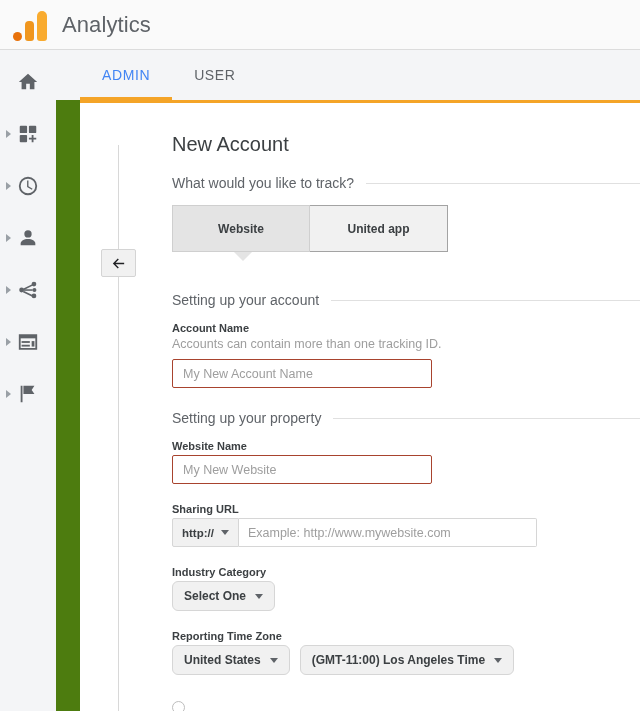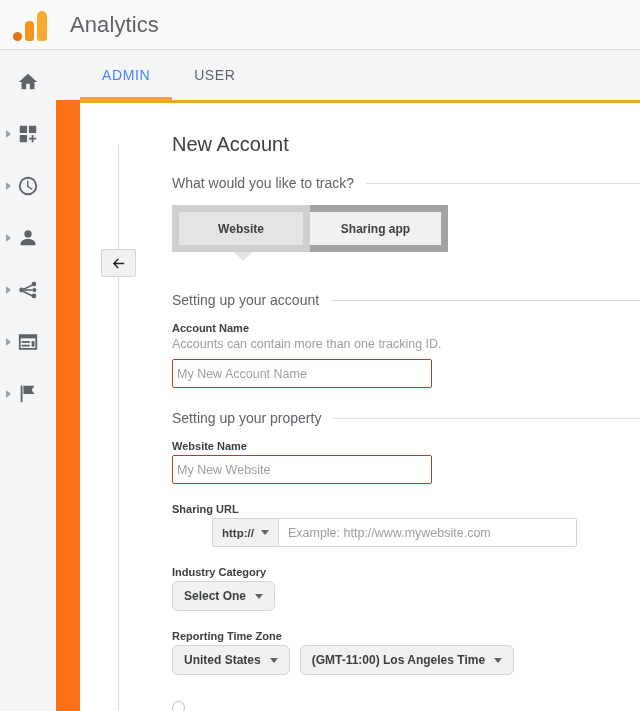--- a/index.html
+++ b/index.html
@@ -8,21 +8,21 @@
     font-family: "Liberation Sans", sans-serif;
     background: #ffffff;
     overflow: hidden;
   }
   .app { position: relative; width: 640px; height: 711px; background:#f4f5f7; }
 
   
   .topbar {
     position: absolute; top:0; left:0; width:640px; height:50px;
     background:#fafafa; border-bottom:1px solid #dcdcdc;
-    display:flex; align-items:center;gap:8px;
+    display:flex; align-items:center;
   }
   .logo { width:52px; display:flex; justify-content:center; align-items:flex-end;
           height:32px; margin-left:4px; }
   .logo .bar { display:inline-block; border-radius:3px; margin:0 1.5px; }
   .logo .dot { width:9px; height:9px; border-radius:50%; background:#e8710a; }
   .logo .b2 { width:9px; height:20px; background:#f0961e; border-radius:4px 4px 3px 3px;}
   .logo .b3 { width:10px; height:30px; background:#f9ab2f; border-radius:5px 5px 3px 3px;}
   .brand {
     font-size:22px; color:#5f6368; font-weight:400;
     letter-spacing:0.1px; margin-left:6px;
@@ -41,21 +41,21 @@
   .caret-right {
     position:absolute; left:6px; top:50%; margin-top:-4px;
     width:0; height:0; border-left:5px solid #9aa0a6;
     border-top:4px solid transparent; border-bottom:4px solid transparent;
   }
   .rail-icon { width:22px; height:22px; display:block; fill:#5f6368; }
 
   
   .panel {
     position:absolute; top:50px; left:56px; width:584px; height:661px;
-    background:#f97316;
+    background:#4d7c0f;
   }
   .tabs {
     position:relative; height:50px; background:#f4f5f7;
     display:flex; align-items:center; padding-left:24px;
   }
   .tab {
     font-size:14px; letter-spacing:0.6px; color:#5f6368;
     padding:0 22px; height:50px; line-height:50px; cursor:pointer;
     position:relative;
   }
@@ -97,43 +97,43 @@
   }
   .section-head .rule {
     flex:1; height:1px; background:#e0e0e0; margin-left:12px;
   }
 
   
   .toggle-row { display:flex; position:relative; margin-bottom:8px; }
   .tgl {
     width:138px; height:47px; display:flex; align-items:center;
     justify-content:center; font-size:12px; font-weight:bold; color:#3c4043;
-    border:7px solid #a3a3a3; cursor:pointer; background:#f1f1f1;
+    border:1px solid #a3a3a3; cursor:pointer; background:#f1f1f1;
   }
   .tgl.sel { background:#e4e4e4; border-color:#cfcfcf; }
   .tgl + .tgl { border-left:none; }
   .tgl-arrow {
     position:absolute; left:62px; top:47px; width:0; height:0;
     border-left:9px solid transparent; border-right:9px solid transparent;
     border-top:9px solid #e4e4e4;
   }
 
   .field-label {
     font-size:11px; font-weight:bold; color:#3c4043; margin-bottom:3px;
   }
   .field-hint { font-size:12.5px; color:#9e9e9e; margin-bottom:8px; }
 
   .txt {
     width:260px; height:29px; border:1px solid #a8432e; border-radius:2px;
-    padding:0 4px; font-size:12.5px; color:#3c4043; background:#fff;
+    padding:0 10px; font-size:12.5px; color:#3c4043; background:#fff;
     font-family:"Liberation Sans", sans-serif; outline:none;
   }
   .txt::placeholder { color:#9e9e9e; }
 
-  .url-row { display:flex;margin-left:40px; }
+  .url-row { display:flex; }
   .url-prefix {
     height:29px; min-width:62px; background:#f1f1f1; border:1px solid #d6d6d6;
     display:flex; align-items:center; justify-content:center; gap:7px;
     font-size:11.5px; font-weight:bold; color:#3c4043; padding:0 9px;
     border-radius:2px 0 0 2px; cursor:pointer;
   }
   .url-input {
     width:298px; height:29px; border:1px solid #d6d6d6; border-left:none;
     padding:0 9px; font-size:12.5px; color:#3c4043; background:#fff;
     border-radius:0 2px 2px 0; font-family:"Liberation Sans", sans-serif;
@@ -266,21 +266,21 @@
 
         <div class="page-title">New Account</div>
 
         <div class="section-head">
           <span>What would you like to track?</span>
           <span class="rule"></span>
         </div>
 
         <div class="toggle-row">
           <div class="tgl sel">Website</div>
-          <div class="tgl">Sharing app</div>
+          <div class="tgl">United app</div>
           <span class="tgl-arrow"></span>
         </div>
 
         <div style="margin-top:40px">
           <div class="section-head">
             <span>Setting up your account</span>
             <span class="rule"></span>
           </div>
 
           <div class="field-label">Account Name</div>

